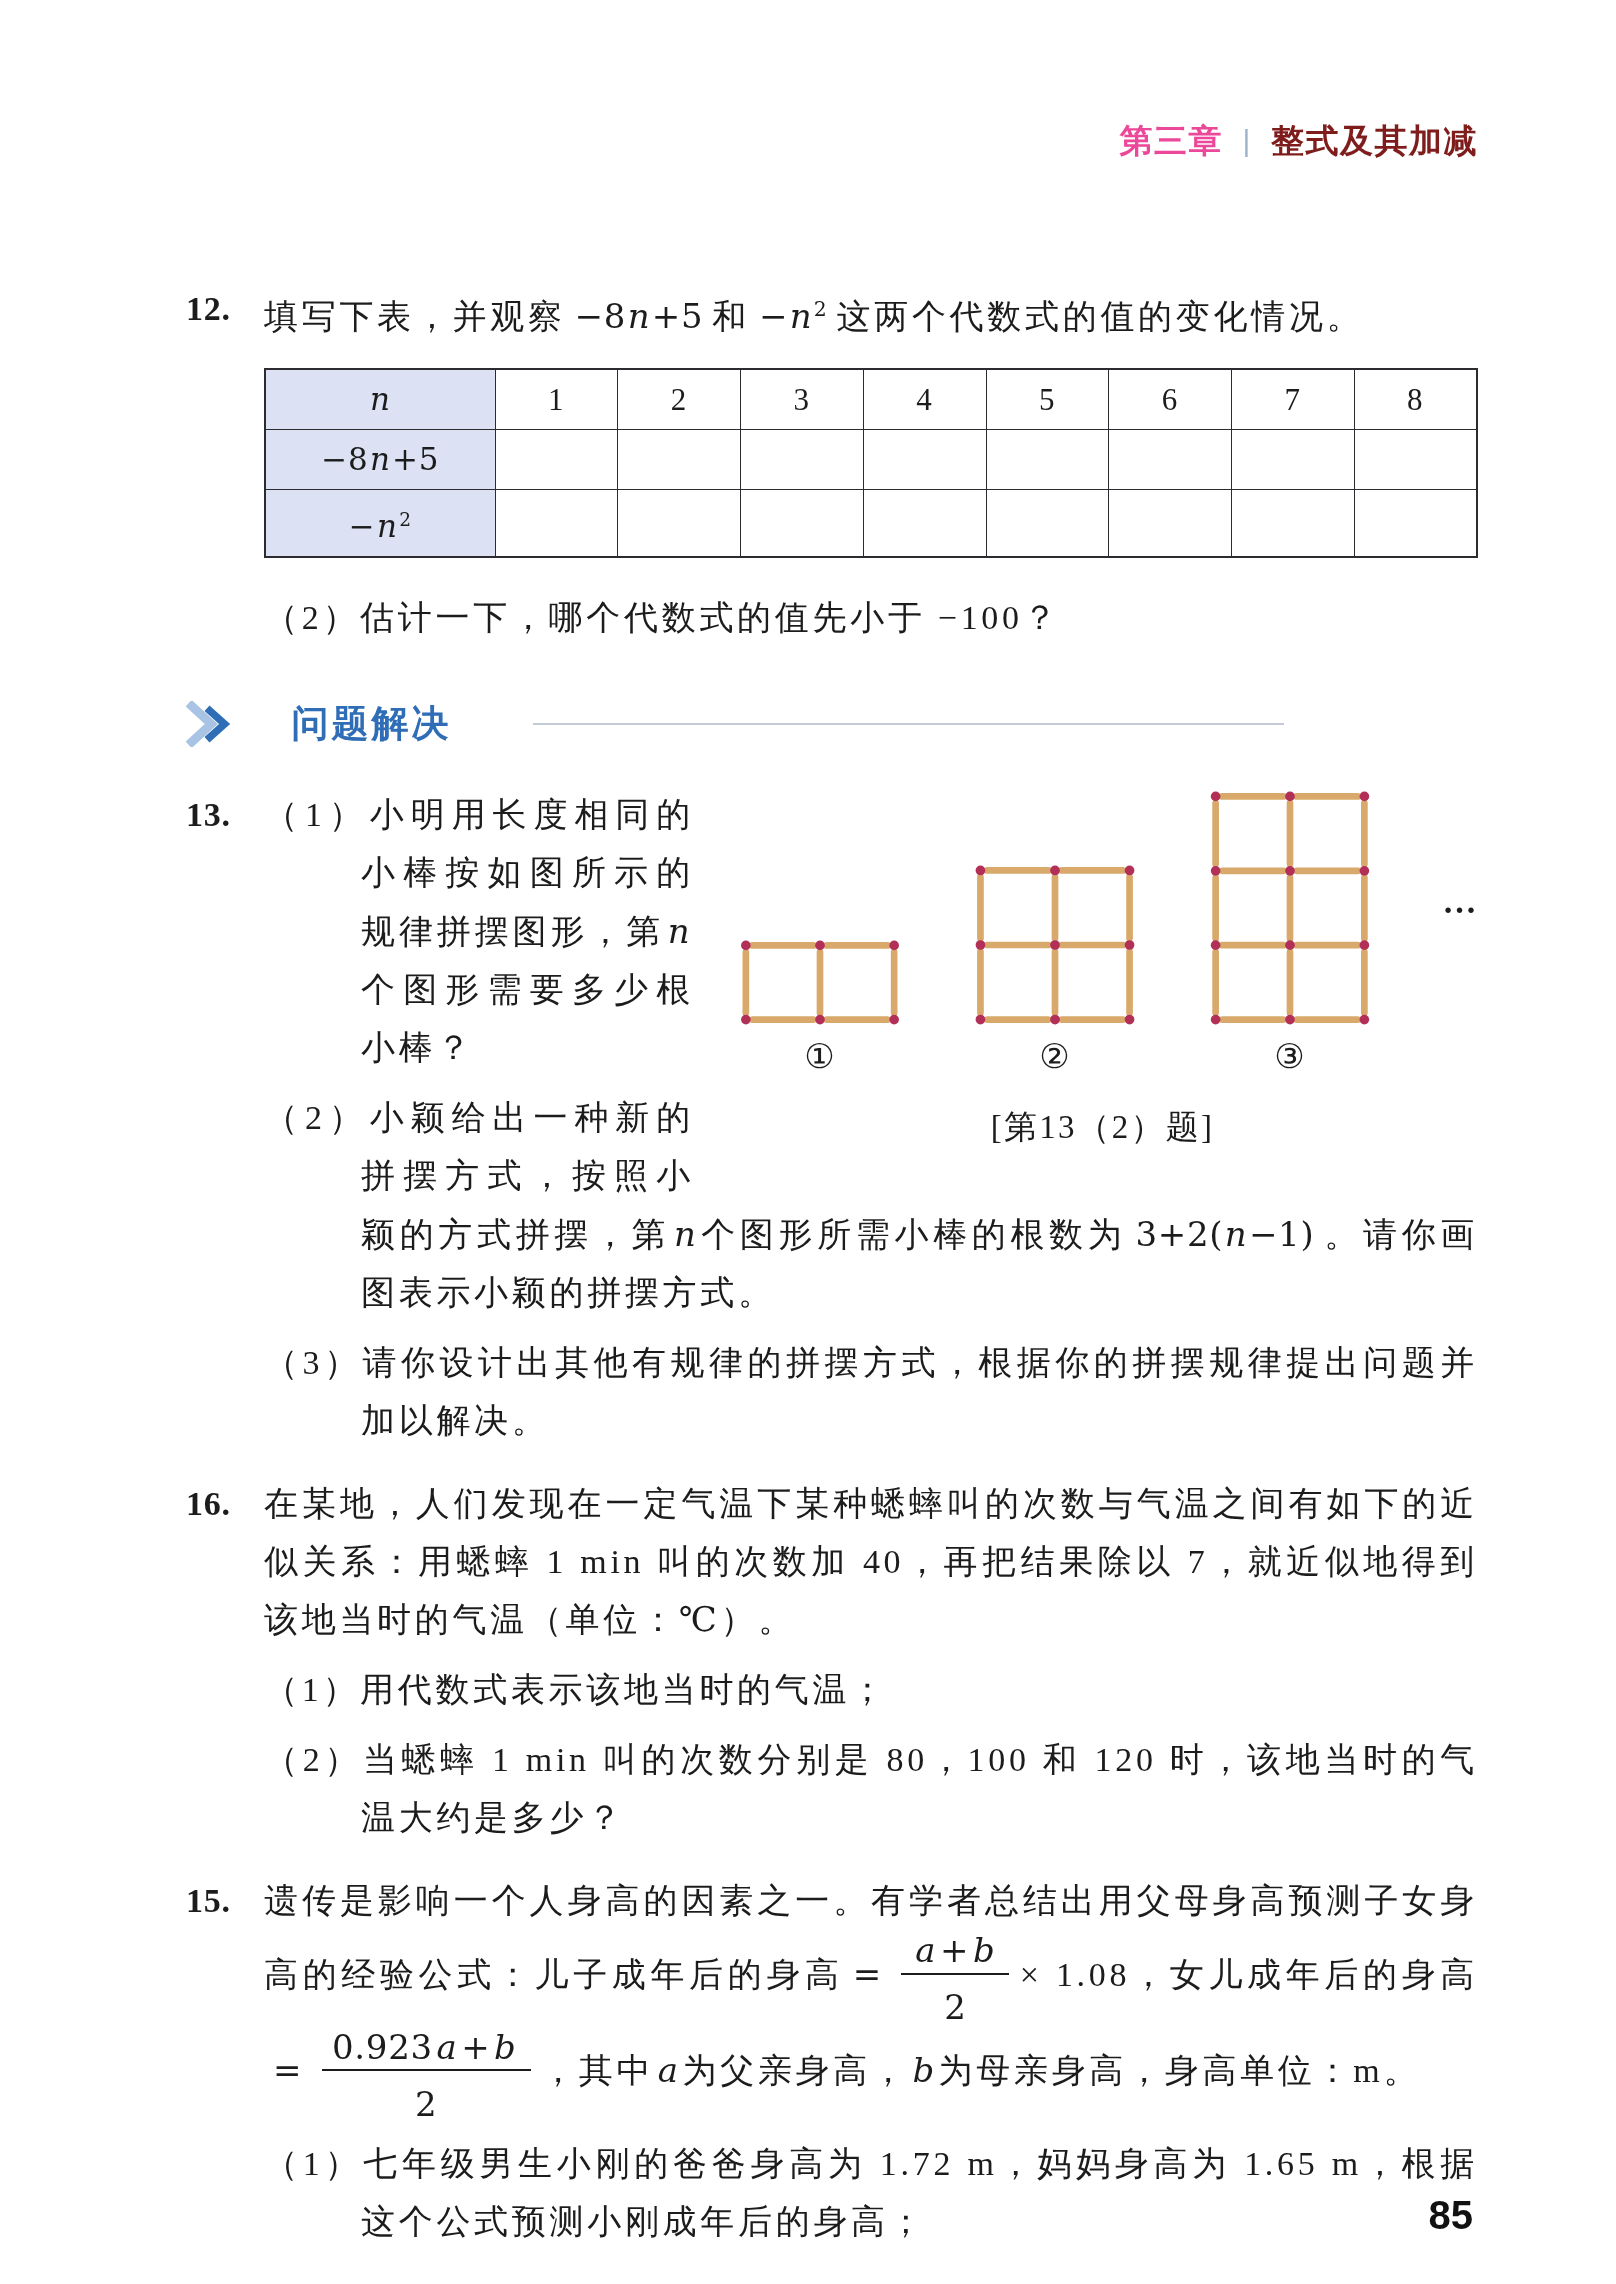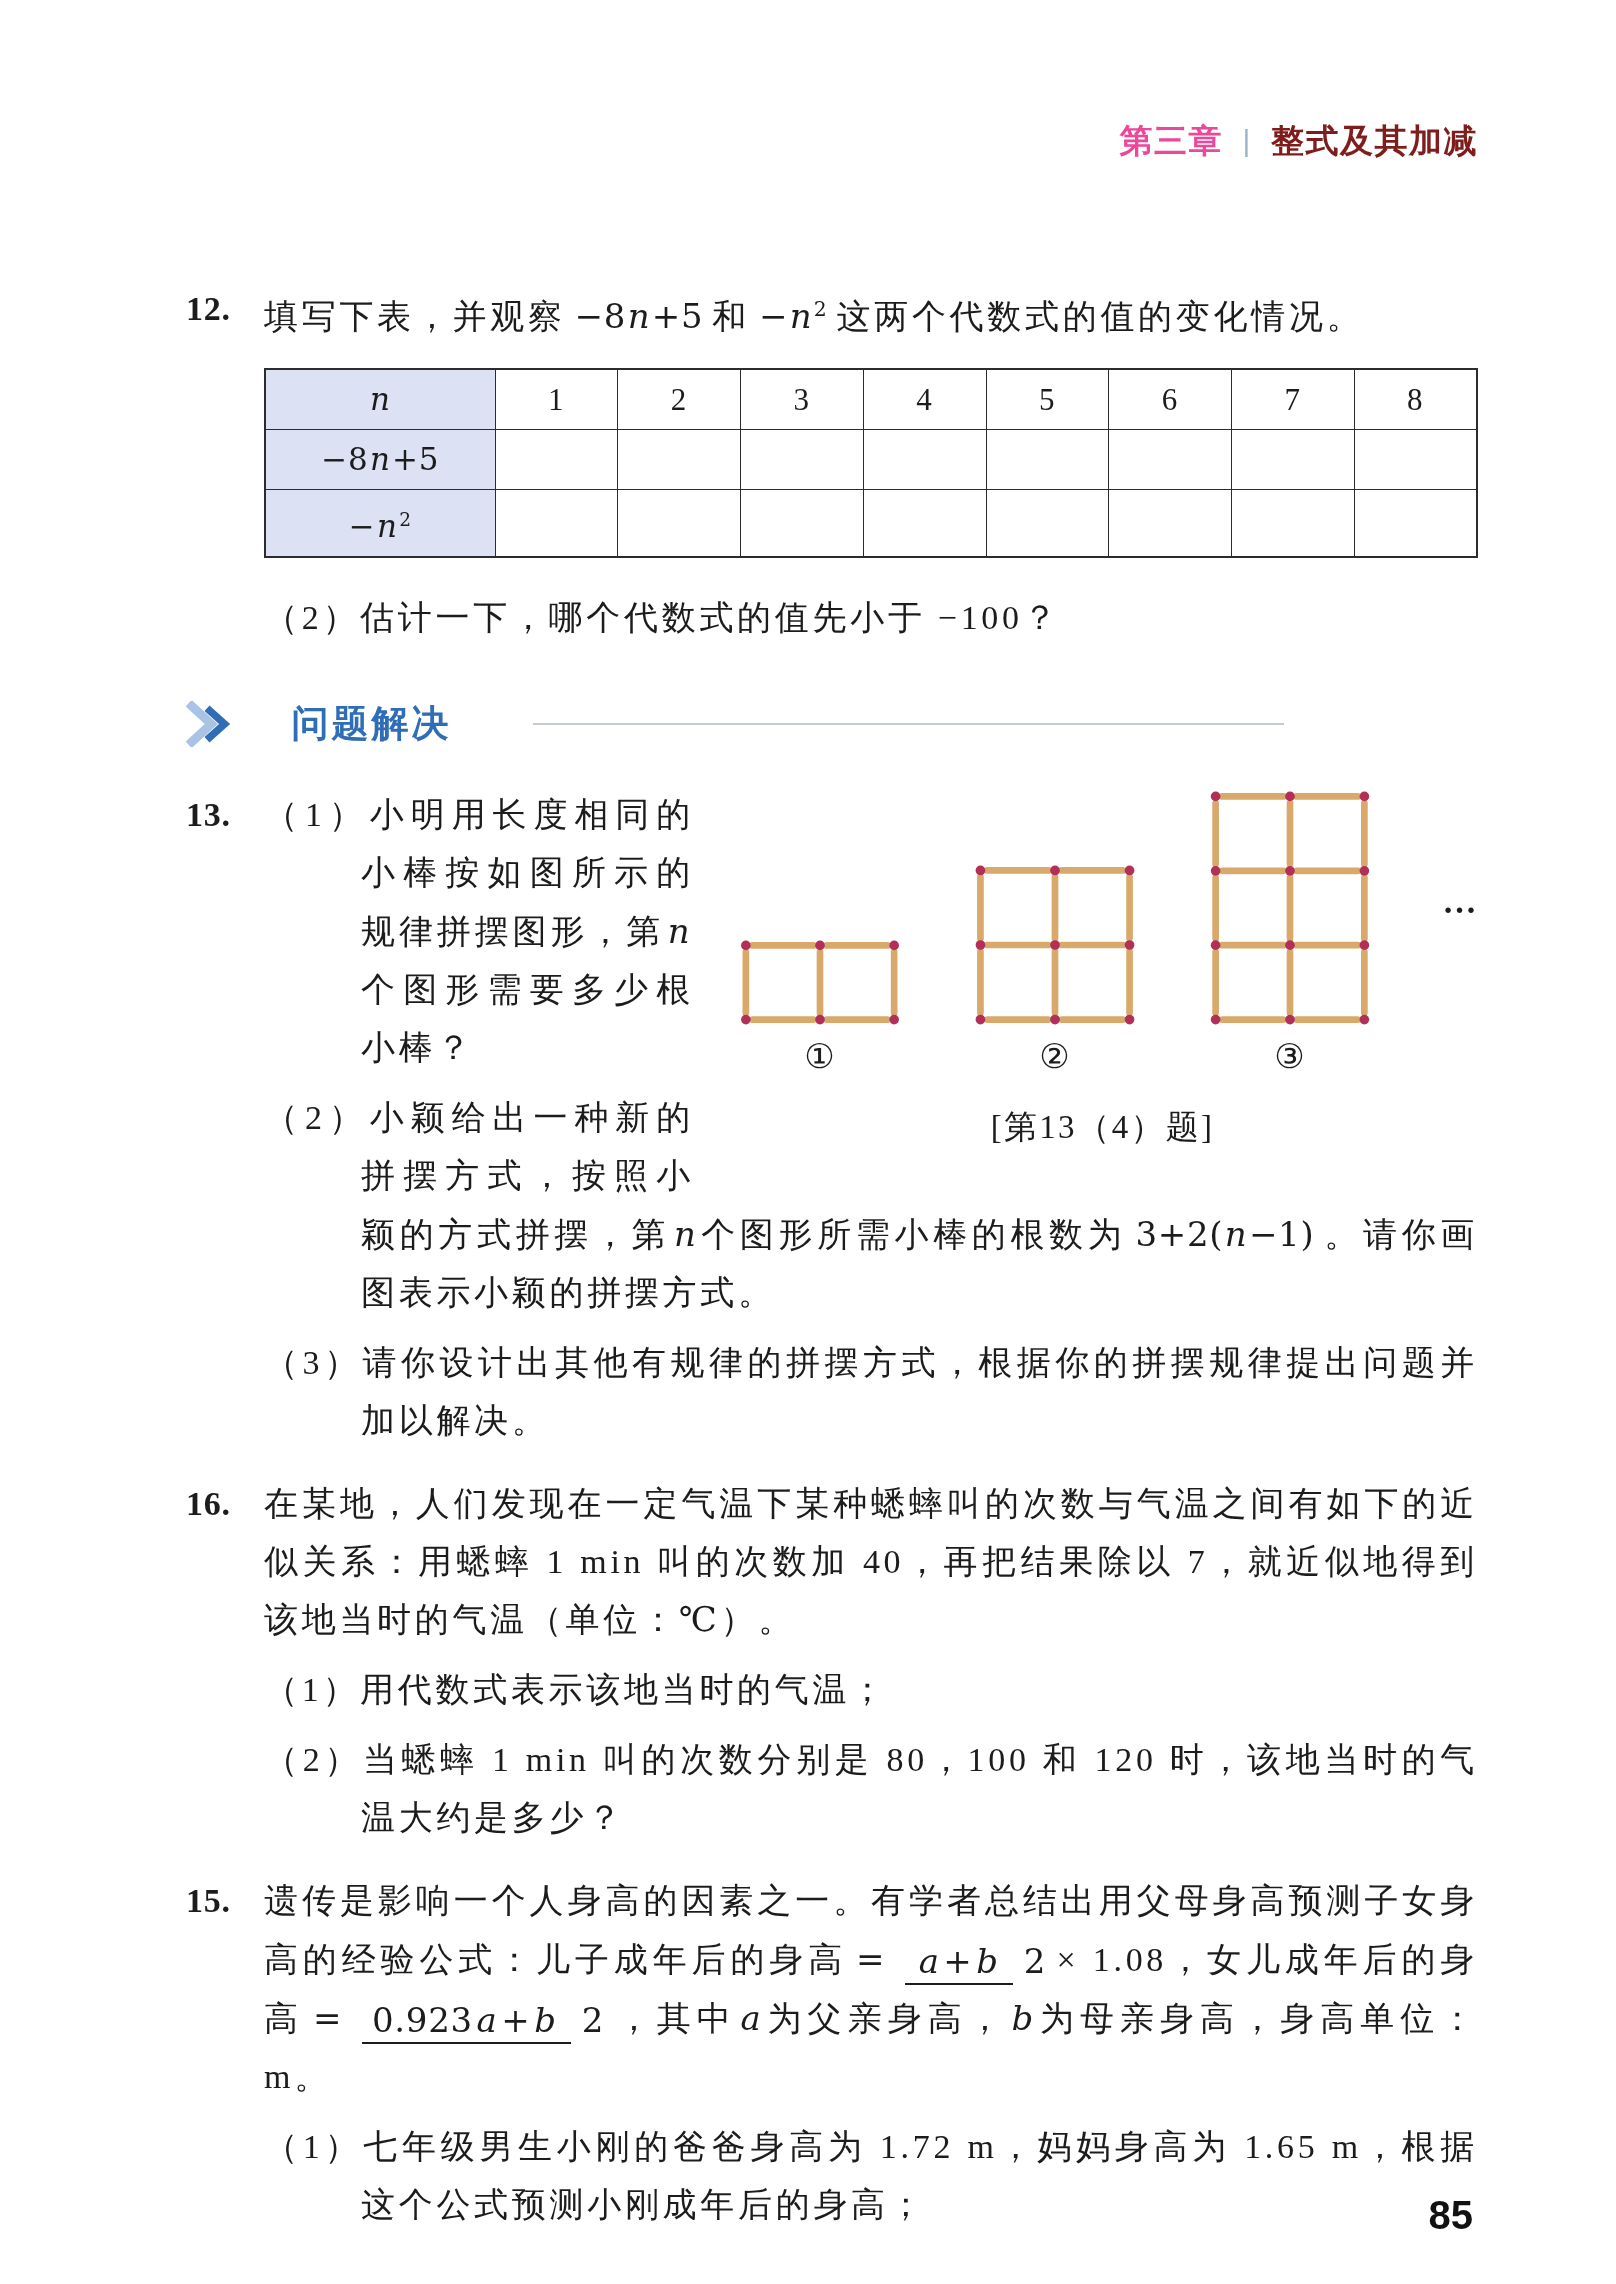--- a/index.html
+++ b/index.html
@@ -48,21 +48,21 @@
 
   
   .figure { float:right; width:751px; margin:3px 0 7.4px 33px; }
   .fig-row { display:flex; align-items:flex-end; justify-content:flex-end; gap:71px; }
   .fig-item { display:flex; flex-direction:column; align-items:center; gap:10.4px; }
   .fig-label { font-size:34px; line-height:40px; letter-spacing:0; }
   .fig-ellipsis { align-self:center; padding-bottom:62px; font-size:34px; font-weight:bold; letter-spacing:1.5px; }
   .fig-caption { width:751px; text-align:center; margin-top:21px; font-size:33px; letter-spacing:2.2px; }
 
   
-  .frac { display:inline-flex; flex-direction:row; align-items:flex-start; vertical-align:middle;
+  .frac { display:inline-flex; flex-direction:column; align-items:center; vertical-align:middle;
     margin:0 10.4px; line-height:1.12; letter-spacing:0.7px; font-family:"DejaVu Serif","Liberation Serif",serif;gap:11px; }
   .frac .fnum { border-bottom:2.2px solid #1c1c1c; padding:1.5px 10.4px 3.7px; white-space:nowrap; }
   .frac .fden { padding-top:2.2px; }
 
   
   .page-number { position:absolute; right:143px; bottom:40px; font-size:40px; font-weight:600;
     font-family:"Liberation Sans","DejaVu Sans",sans-serif; color:#111; letter-spacing:0; }
   .watermark { position:absolute; right:33px; bottom:-41px; writing-mode:vertical-rl;
     font-size:130px; line-height:1; letter-spacing:22px; color:rgba(110,115,130,0.17);
     transform:rotate(40deg); font-family:"Liberation Sans","DejaVu Sans",sans-serif; font-weight:700;
@@ -215,21 +215,21 @@
                 <circle cx="110" cy="210" r="6.5" fill="#b23058"></circle>
                 <circle cx="210" cy="210" r="6.5" fill="#b23058"></circle>
                 <circle cx="10" cy="310" r="6.5" fill="#b23058"></circle>
                 <circle cx="110" cy="310" r="6.5" fill="#b23058"></circle>
                 <circle cx="210" cy="310" r="6.5" fill="#b23058"></circle>
               </svg>
             <div class="fig-label">③</div>
           </div>
           <div class="fig-ellipsis">…</div>
         </div>
-        <div class="fig-caption">[第13（4）题]</div>
+        <div class="fig-caption">[第13（2）题]</div>
       </div>
       <p class="subitem first"><span>（1）小明用长度相同的小棒按如图所示的规律拼摆图形，第</span><span class="mvar">n</span><span>个图形需要多少根小棒？</span></p>
       <p class="subitem"><span>（2）小颖给出一种新的拼摆方式，按照小颖的方式拼摆，第</span><span class="mvar">n</span><span>个图形所需小棒的根数为</span><span class="mexp"><span>3+2(</span><span class="mvar">n</span><span>−1)</span></span><span>。请你画图表示小颖的拼摆方式。</span></p>
       <p class="subitem">（3）请你设计出其他有规律的拼摆方式，根据你的拼摆规律提出问题并加以解决。</p>
     </div>
   </section>
 
   <section class="problem">
     <div class="pnum">16.</div>
     <div class="pbody">

